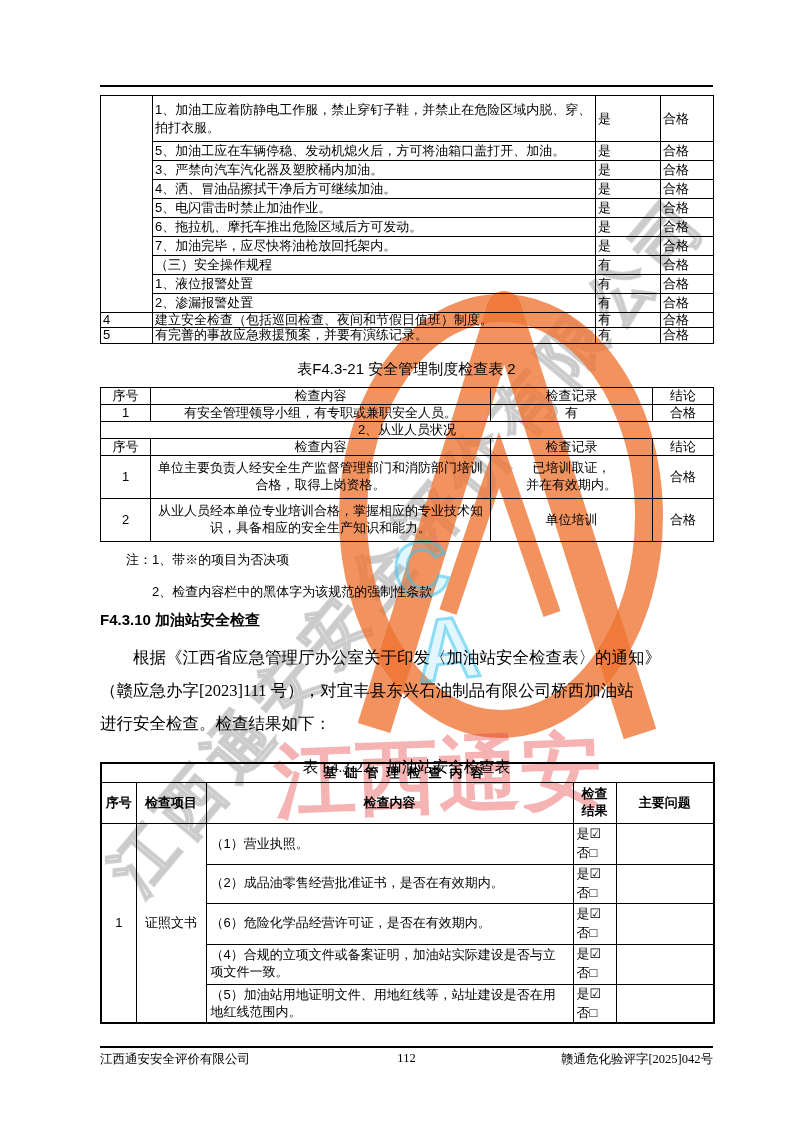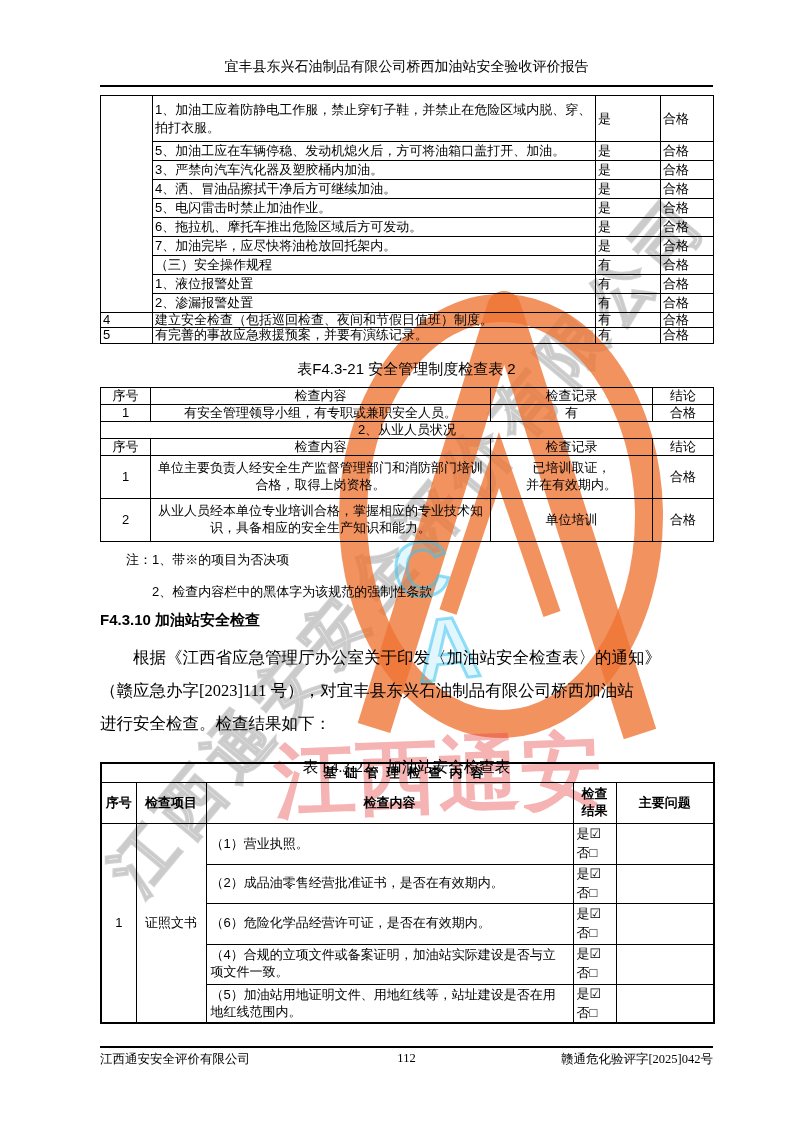--- a/index.html
+++ b/index.html
@@ -69,21 +69,20 @@
       <path d="M 62,448 L 192,28 L 328,454" fill="none" stroke="#ee7332" stroke-width="34" stroke-linejoin="round" opacity="0.78"></path>
       <path d="M 136,332 L 187,180 L 240,334" fill="none" stroke="#ee7332" stroke-width="18" opacity="0.78"></path>
     </svg>
     <div class="wm-blue-c">C</div>
     <div class="wm-blue-a">A</div>
     <div class="wm-red">江西通安</div>
   </div>
 
   <div class="content">
 
-    <div class="doc-header">宜丰县东兴石油制品有限公司桥西加油站安全验收评价报告</div>
     <div class="header-rule"></div>
 
     <table class="t1">
       <colgroup>
           <col style="width:52px">
           <col style="width:443px">
           <col style="width:65px">
           <col style="width:53px">
         </colgroup>
       <tbody>

